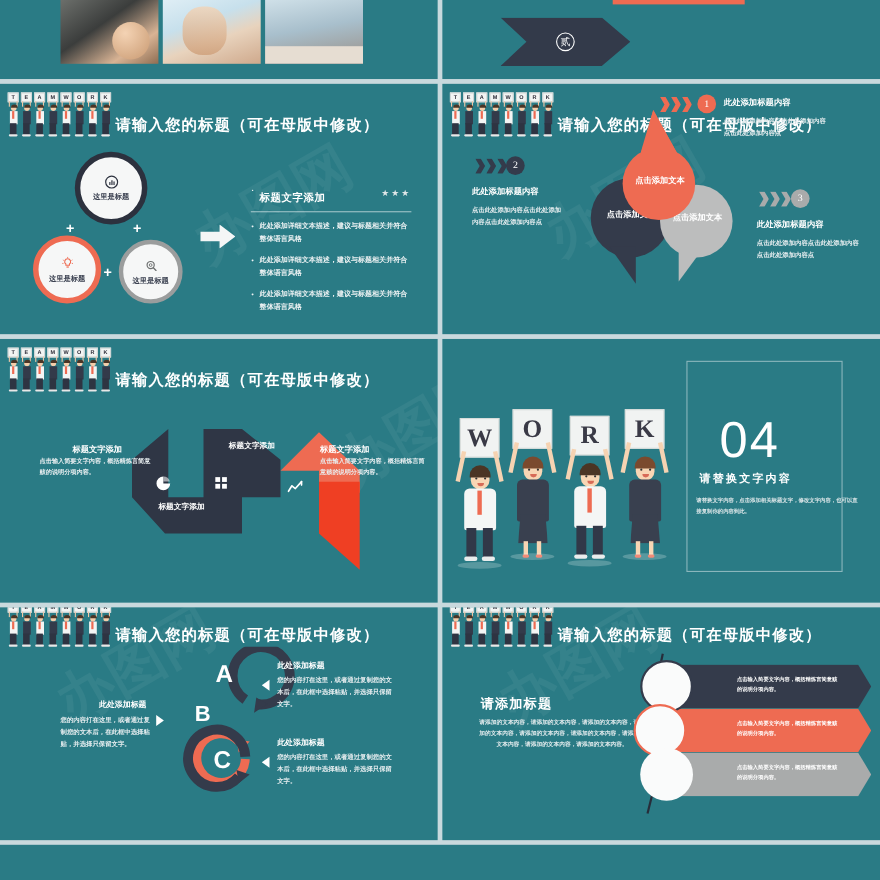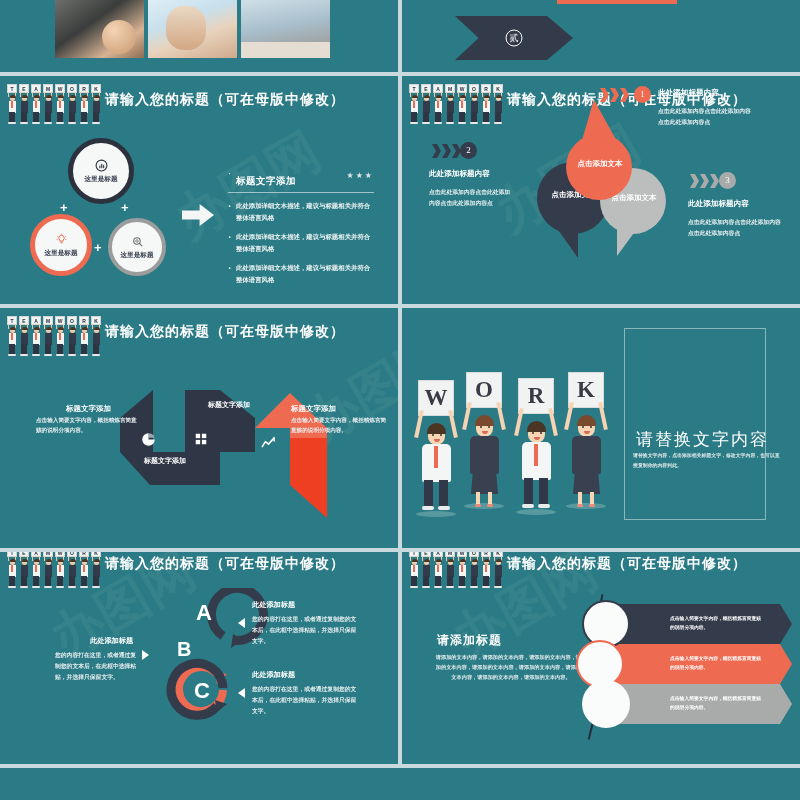--- a/index.html
+++ b/index.html
@@ -10,21 +10,21 @@
     color:#ffffff;
   }
   .page { position:relative; width:800px; height:800px; background:#c8d8dc; }
   .slide { position:absolute; background:#2a7b85; overflow:hidden; }
   .gap-v { position:absolute; background:#c9d9dd; }
   .gap-h { position:absolute; background:#c9d9dd; }
 
   
   .hdr { position:absolute; left:0; top:8px; height:38px; width:100%; }
   .hdr-title {
-    position:absolute; left:105px; top:7px;
+    position:absolute; left:105px; top:21px;
     font-size:14px; letter-spacing:1px; color:#ffffff;
     font-family:"Liberation Serif","DejaVu Serif",serif; font-weight:700;
   }
   .crowd { position:absolute; left:6px; top:0px; width:96px; height:40px; display:flex; align-items:flex-end; }
   .pp { position:relative; width:12px; height:40px; }
   .pp .sign {
     position:absolute; left:1px; top:0; width:10px; height:9px;
     background:#f2f4f3; border:1px solid #cfd6d6;
     font-family:"Liberation Sans",sans-serif; font-size:5px; line-height:8px;
     text-align:center; color:#2c2c38; font-weight:700;
@@ -94,21 +94,21 @@
   .dchev i { display:block; width:9px; height:14px; }
   .numdot { position:absolute; width:17px; height:17px; border-radius:50%;
             font-family:"Liberation Serif",serif; font-size:9px; line-height:17px; text-align:center; color:#fff; }
   .zz-lbl { position:absolute; font-size:7px; font-weight:700; color:#fff; white-space:nowrap; }
   .side-t { position:absolute; font-size:7.5px; font-weight:700; color:#fff; }
   .side-b { position:absolute; font-size:5.6px; line-height:1.7; color:#e8eef0; font-weight:700; width:90px; }
 
   
   .w-frame { position:absolute; border:1px solid rgba(255,255,255,.45); }
   .w-num { position:absolute; font-family:"Liberation Sans",sans-serif; font-size:46px; color:#fff; font-weight:300; letter-spacing:2px; }
-  .w-sub { position:absolute; font-size:17px; font-weight:400; color:#fff; letter-spacing:2px; }
+  .w-sub { position:absolute; font-size:10px; font-weight:700; color:#fff; letter-spacing:2px; }
   .w-desc{ position:absolute; font-size:4.9px; line-height:2; color:#dde7e9; font-weight:700; width:150px; }
   .wp { position:absolute; width:52px; height:130px; }
   .wp .card { position:absolute; left:8px; top:0; width:36px; height:36px; background:#f1f3f2; border:1px solid #d6dcda;
               font-family:"Liberation Serif",serif; font-size:23px; line-height:34px; text-align:center; color:#3a3a46; font-weight:700; }
   .wp .arm { position:absolute; width:4px; height:28px; background:#f6d3b2; top:30px; }
   .wp .armL{ left:7px; transform:rotate(12deg); } .wp .armR{ right:7px; transform:rotate(-12deg); }
   .wp .hd  { position:absolute; left:18px; top:46px; width:17px; height:19px; border-radius:9px; background:#f8d6b4; }
   .wp .hair{ position:absolute; left:17px; top:43px; width:19px; height:11px; border-radius:10px 10px 0 0; background:#4b3524; }
   .wp .hairF{ position:absolute; left:14px; top:43px; width:25px; height:28px; border-radius:12px 12px 9px 9px; background:#7a4a2e; z-index:-1; }
   .wp .eye { position:absolute; top:54px; width:2px; height:2px; border-radius:50%; background:#333; }
@@ -503,20 +503,21 @@
 
     <div class="side-t" style="left:66px;top:96px;">标题文字添加</div>
     <div class="side-b" style="left:36px;top:108px;width:105px;text-align:left;">点击输入简要文字内容，概括精炼言简意赅的说明分项内容。</div>
 
     <div class="side-t" style="left:291px;top:96px;">标题文字添加</div>
     <div class="side-b" style="left:291px;top:108px;width:100px;">点击输入简要文字内容，概括精炼言简意赅的说明分项内容。</div>
   </div>
 
   <div class="slide" style="left:402px;top:308px;width:398px;height:240px;">
     <div class="w-frame" style="left:222px;top:20px;width:142px;height:192px;"></div>
+    <div class="w-num" style="left:252px;top:64px;">04</div>
     <div class="w-sub" style="left:234px;top:120px;">请替换文字内容</div>
     <div class="w-desc" style="left:231px;top:143px;">请替换文字内容，点击添加相关标题文字，修改文字内容，也可以直接复制你的内容到此。</div>
 
     <div class="wp" style="left:8px;top:72px;">
       <div class="card">W</div>
       <div class="arm armL"></div>
         <div class="arm armR"></div>
       <div class="hd"></div>
         <div class="hair"></div>
       <div class="eye" style="left:22px;"></div>

